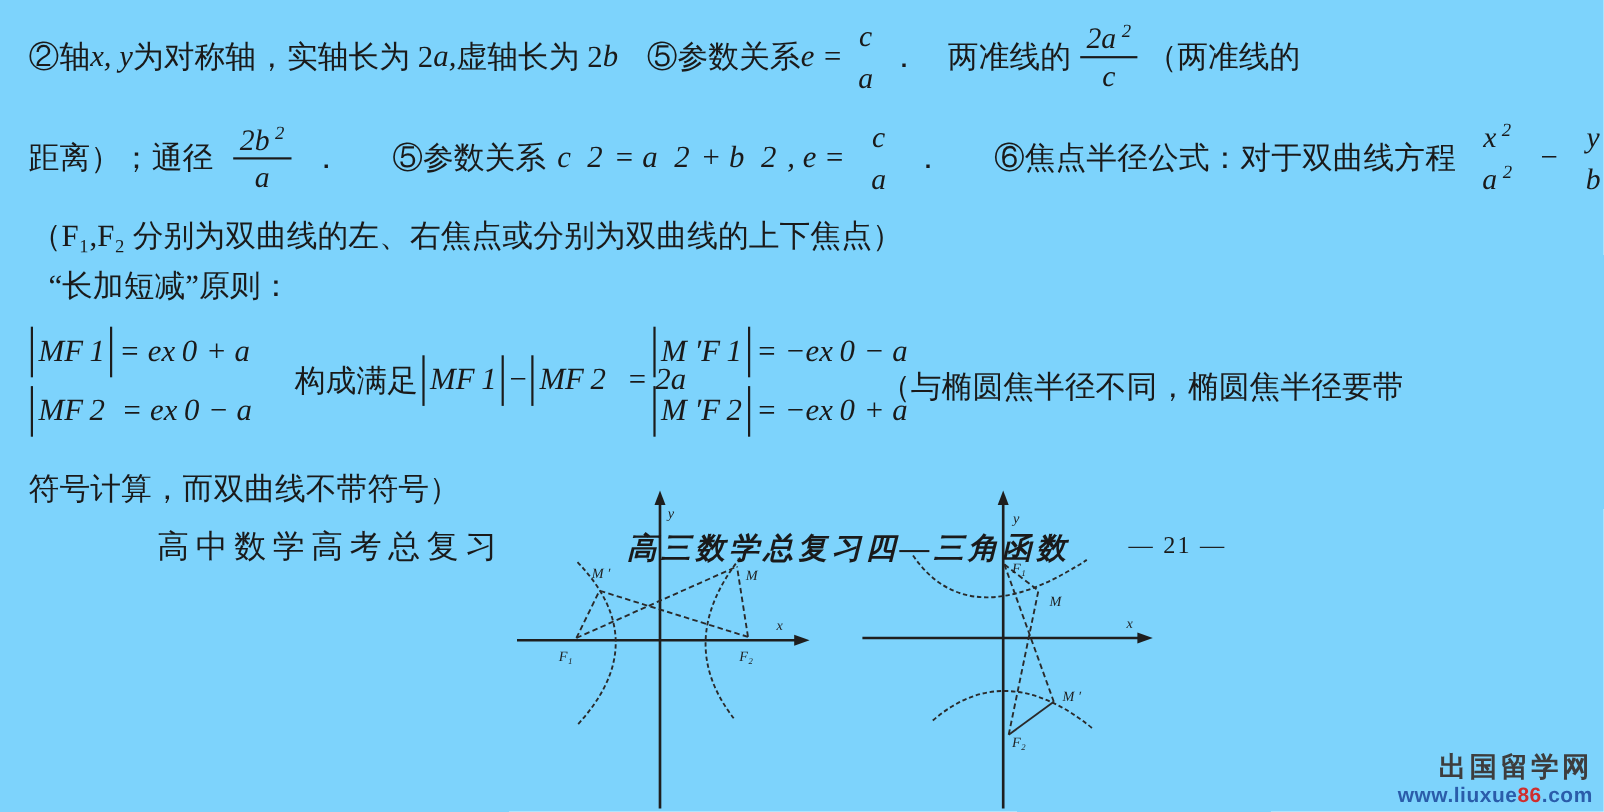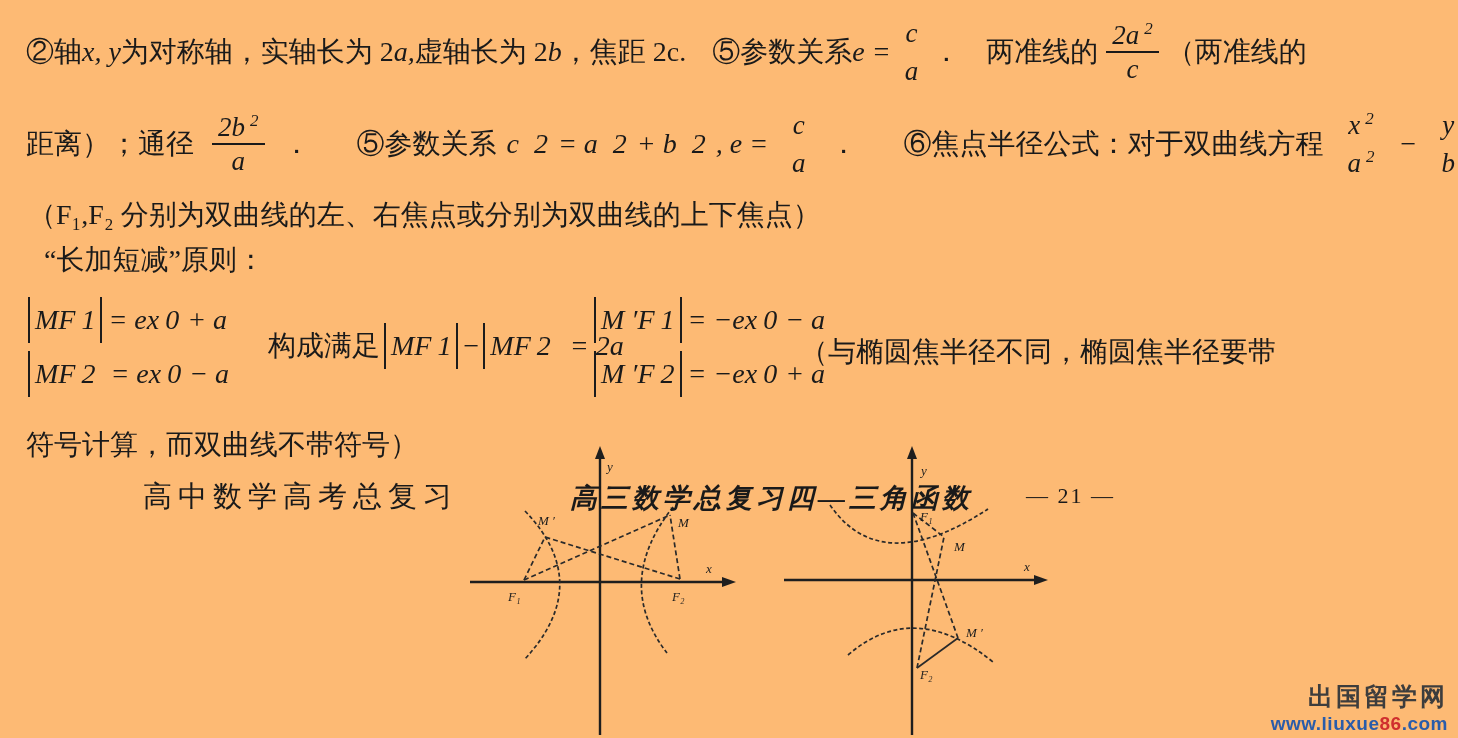--- a/index.html
+++ b/index.html
@@ -1,16 +1,16 @@
 <!DOCTYPE html>
 <html><head>
 <meta charset="utf-8">
 <style>
   html,body{margin:0;padding:0;background:#ffffff;}
-  .page{position:relative;width:1458px;height:738px;background:#fdba74;overflow:hidden;
+  .page{position:relative;width:1458px;height:738px;background:#7dd3fc;overflow:hidden;
         font-family:"Liberation Serif",serif;color:#1a1a1a;}
   .abs{position:absolute;}
   .row{display:flex;align-items:center;white-space:nowrap;}
   .cjk{font-family:"Liberation Serif",serif;font-size:28px;}
   .math{font-family:"Liberation Serif",serif;font-style:italic;font-size:28px;}
   sup{font-size:17px;margin-left:5px;vertical-align:super;line-height:0;}
   sub{font-size:16px;margin-left:6px;vertical-align:sub;line-height:0;}
   .frac{display:inline-flex;flex-direction:column;align-items:center;margin:0 8px;line-height:1.05;}
   .frac .num,.frac .den{padding:0 6px;font-size:27px;}
   .frac.bar .num{border-bottom:2px solid #1a1a1a;padding-bottom:2px;}
@@ -35,21 +35,20 @@
 
 <div class="page">
 
   <div class="abs row" style="left:26px;top:6px;height:92px;">
     <span class="cjk">②轴 </span>
       <span class="math">x, y</span>
       <span class="cjk"> 为对称轴，实轴长为 2</span>
       <span class="math">a,</span>
       <span class="cjk"> 虚轴长为 2</span>
       <span class="math">b</span>
-      <span class="cjk">，焦距 2c.</span>
     <span class="gap-m"></span>
     <span class="cjk">⑤参数关系 </span>
       <span class="math">e =</span>
     <span class="frac nobar">
       <span class="num math">c</span>
       <span class="den math">a</span>
     </span>
     <span class="cjk">．</span>
     <span class="gap-m"></span>
     <span class="cjk">两准线的</span>

